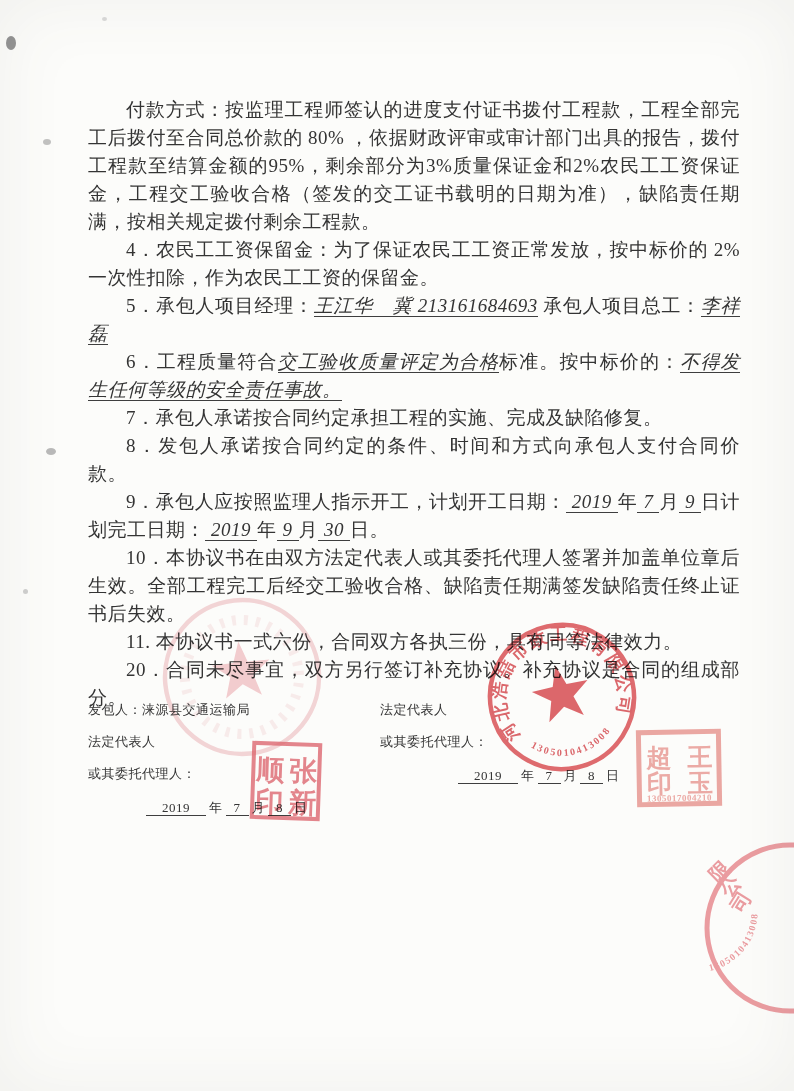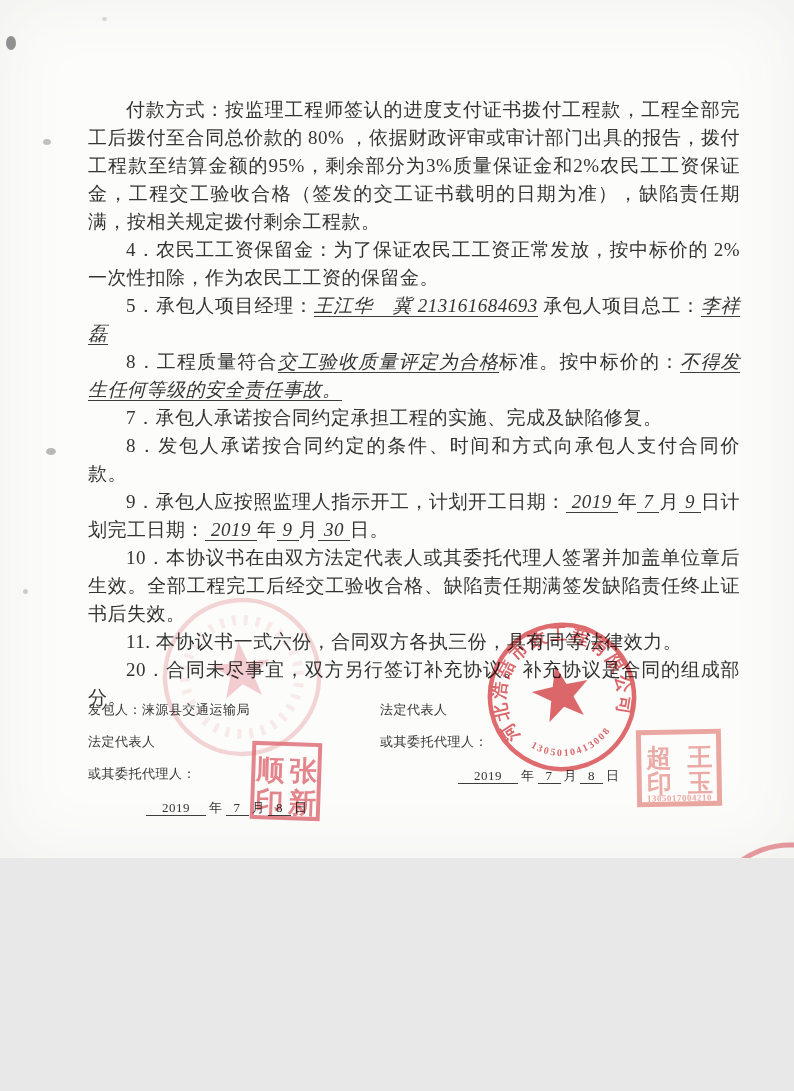--- a/index.html
+++ b/index.html
@@ -1,17 +1,17 @@
 <!DOCTYPE html>
 <html><head>
 <meta charset="utf-8">
 <style>
   html,body{margin:0;padding:0;background:#e8e8e8;}
   .page{
-    position:relative;width:794px;height:858px;margin:0 auto;
+    position:relative;width:794px;height:1091px;margin:0 auto;
     background:#fcfcfa;overflow:hidden;
     font-family:"Liberation Serif","DejaVu Serif",serif;
     box-shadow:inset 0 0 70px rgba(80,80,75,.07);
   }
   
   .content{
     position:absolute;left:88px;top:96px;width:652px;
     font-size:19px;line-height:28px;color:#343434;
     text-align:justify;letter-spacing:.5px;
   }
@@ -39,21 +39,21 @@
 </style>
 </head>
 <body>
 
 <div class="page">
 
   <div class="content">
     <p>付款方式：按监理工程师签认的进度支付证书拨付工程款，工程全部完工后拨付至合同总价款的 80% ，依据财政评审或审计部门出具的报告，拨付工程款至结算金额的95%，剩余部分为3%质量保证金和2%农民工工资保证金，工程交工验收合格（签发的交工证书载明的日期为准），缺陷责任期满，按相关规定拨付剩余工程款。</p>
     <p>4．农民工工资保留金：为了保证农民工工资正常发放，按中标价的 2% 一次性扣除，作为农民工工资的保留金。</p>
     <p><span>5．承包人项目经理：</span><span class="u">王江华　冀 213161684693</span><span> </span><span>承包人项目总工：</span><span class="u">李祥磊</span></p>
-    <p><span>8．工程质量符合</span><span class="u">交工验收质量评定为合格</span><span>标准。按中标价的：</span><span class="u">不得发生任何等级的安全责任事故。</span></p>
+    <p><span>6．工程质量符合</span><span class="u">交工验收质量评定为合格</span><span>标准。按中标价的：</span><span class="u">不得发生任何等级的安全责任事故。</span></p>
     <p>7．承包人承诺按合同约定承担工程的实施、完成及缺陷修复。</p>
     <p>8．发包人承诺按合同约定的条件、时间和方式向承包人支付合同价款。</p>
     <p><span>9．承包人应按照监理人指示开工，计划开工日期：</span><span class="u unum">2019</span><span>年</span><span class="u unum">7</span><span>月</span><span class="u unum">9</span><span>日计划完工日期：</span><span class="u unum">2019</span><span>年</span><span class="u unum">9</span><span>月</span><span class="u unum">30</span><span>日。</span></p>
     <p>10．本协议书在由双方法定代表人或其委托代理人签署并加盖单位章后生效。全部工程完工后经交工验收合格、缺陷责任期满签发缺陷责任终止证书后失效。</p>
     <p>11. 本协议书一式六份，合同双方各执三份，具有同等法律效力。</p>
     <p>20．合同未尽事宜，双方另行签订补充协议。补充协议是合同的组成部分。</p>
   </div>
 
   <div class="sig sig-left">
     <div class="row"><span>发包人：</span><span>涞源县交通运输局</span></div>

